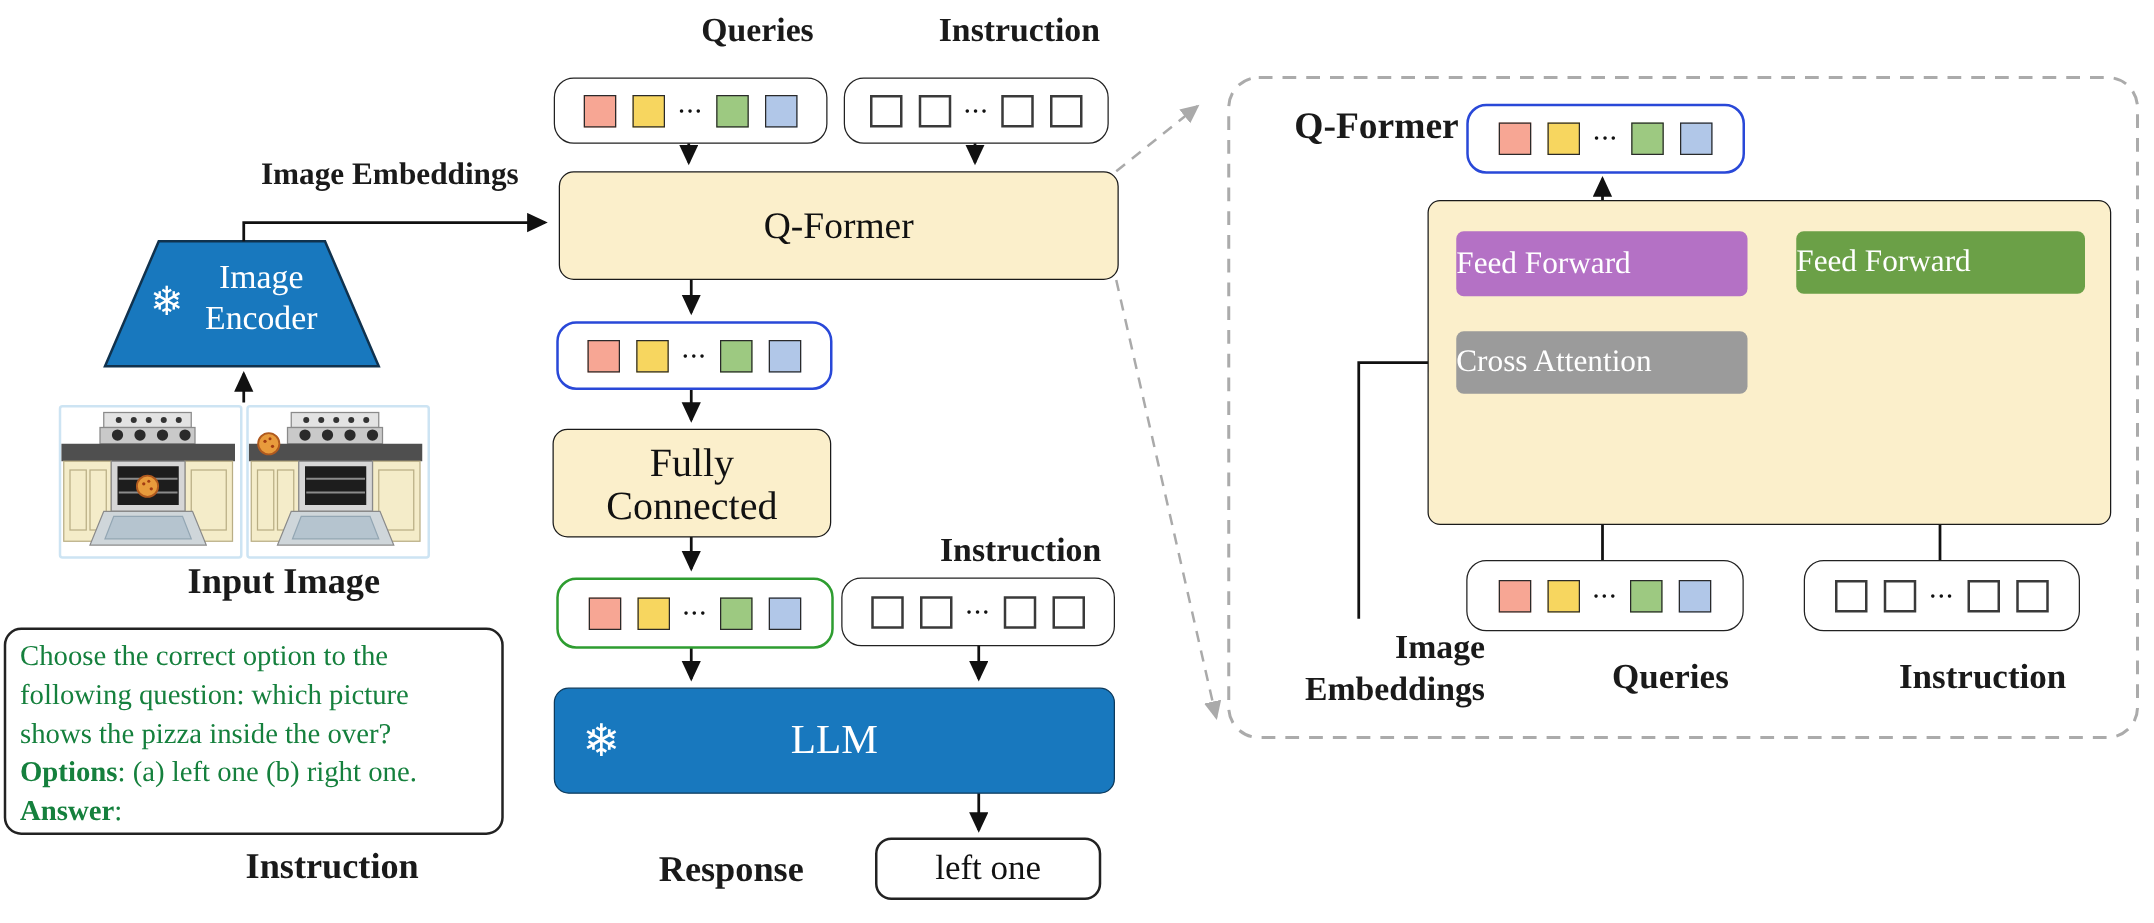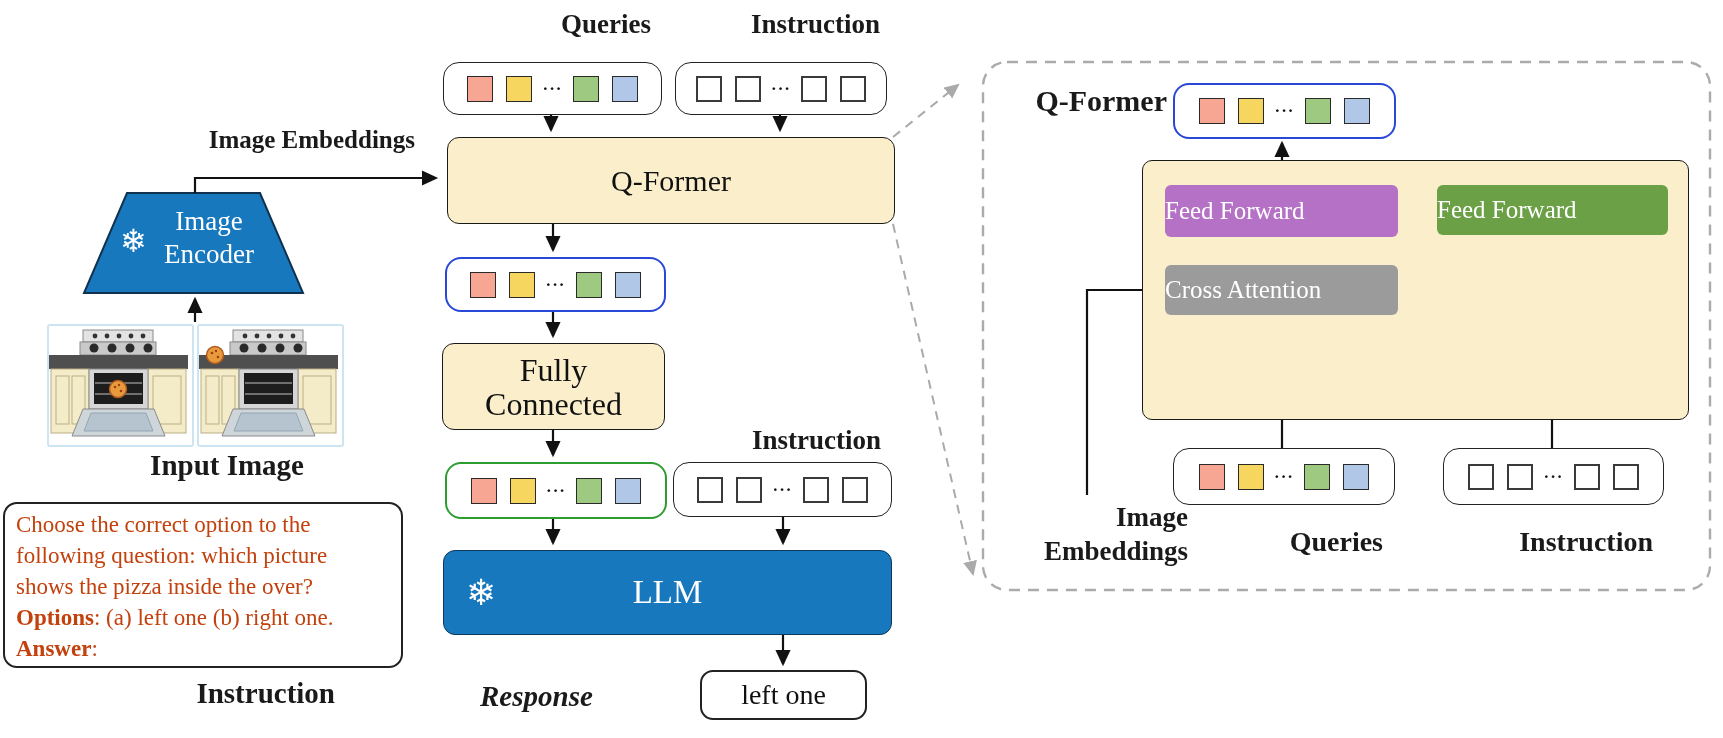--- a/index.html
+++ b/index.html
@@ -16,21 +16,21 @@
   .token-row.blue-border{border:2.6px solid #2948D8;}
   .token-row.green-border{border:2.6px solid #2E9D30;}
   .token{width:26px;height:26px;border:1.6px solid #2a2a2a;box-sizing:border-box;}
   .t-salmon{background:#F7A694;} .t-yellow{background:#F7D65F;}
   .t-green{background:#9DC981;}  .t-blue{background:#B1C7E8;}
   .t-white{background:#fff;border:2px solid #3a3a3a;}
   .dots{font-weight:bold;font-size:17px;letter-spacing:1px;margin:0 -3px;color:#111;}
   .attn{border-radius:6px;display:flex;align-items:center;justify-content:flex-start;
         color:#fff;font-size:25px;}
   .snow{position:absolute;color:#fff;font-size:32px;line-height:1;}
-  .instr-text{font-size:23px;line-height:31px;color:#c2410c;}
+  .instr-text{font-size:23px;line-height:31px;color:#15803d;}
   .oven{background:#fff;border:2px solid #cde4f3;border-radius:3px;}
   svg{display:block;}
 </style>
 </head>
 <body>
 
 <div id="stage">
 
   <svg class="abs" style="left:0;top:0;" width="1723" height="738" viewBox="0 0 1723 738">
     <defs>
@@ -210,22 +210,22 @@
     <span class="dots">···</span>
     <div class="token t-white"></div>
     <div class="token t-white"></div>
   </div>
 
   <div class="abs blue-box" style="left:443px;top:550px;width:447px;height:83px;font-size:33px;">
     <span class="snow" style="left:22px;top:24px;font-size:36px;">❄</span>
     <span>LLM</span>
   </div>
 
-  <div class="abs lbl" style="left:480px;top:681px;width:210px;font-size:29px;text-align:left;font-style:italic;">Response</div>
-  <div class="abs" style="left:700px;top:670px;width:167px;height:50px;border:2.2px solid #222;border-radius:13px;background:#fff;box-sizing:border-box;display:flex;align-items:center;justify-content:center;font-size:28px;">
+  <div class="abs lbl" style="left:480px;top:681px;width:210px;font-size:29px;text-align:center;">Response</div>
+  <div class="abs" style="left:700px;top:670px;width:181px;height:50px;border:2.2px solid #222;border-radius:13px;background:#fff;box-sizing:border-box;display:flex;align-items:center;justify-content:center;font-size:28px;">
     <span>left one</span>
   </div>
 
   <div class="abs lbl" style="left:987px;top:84px;width:180px;font-size:30px;">Q-Former</div>
 
   <div class="abs token-row blue-border" style="left:1173px;top:83px;width:219px;height:52px;">
     <div class="token t-salmon"></div>
     <div class="token t-yellow"></div>
     <span class="dots">···</span>
     <div class="token t-green"></div>

